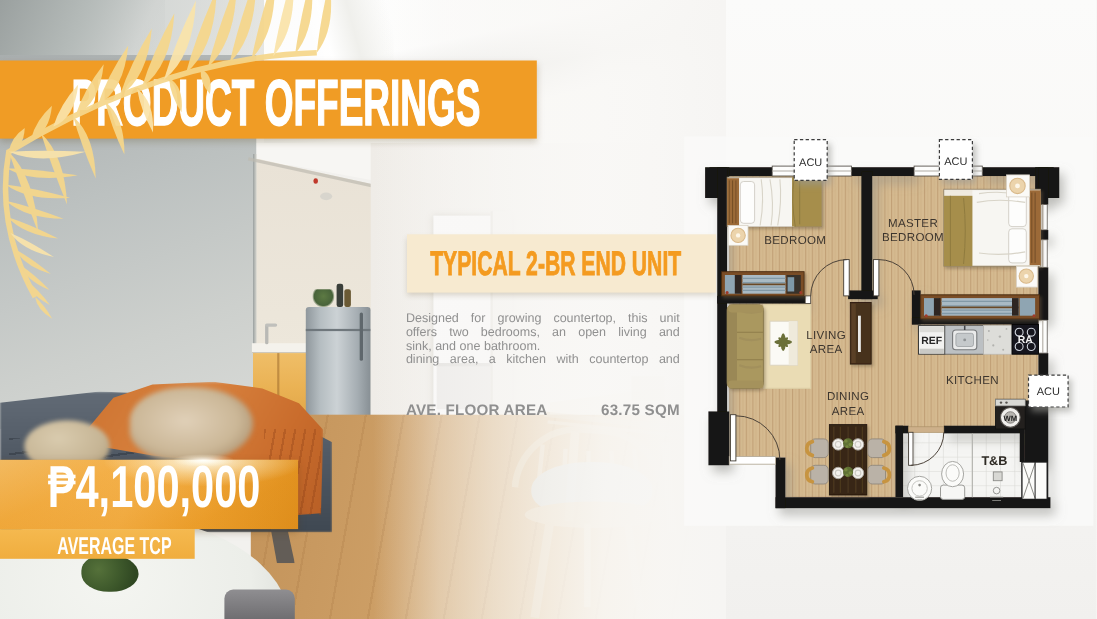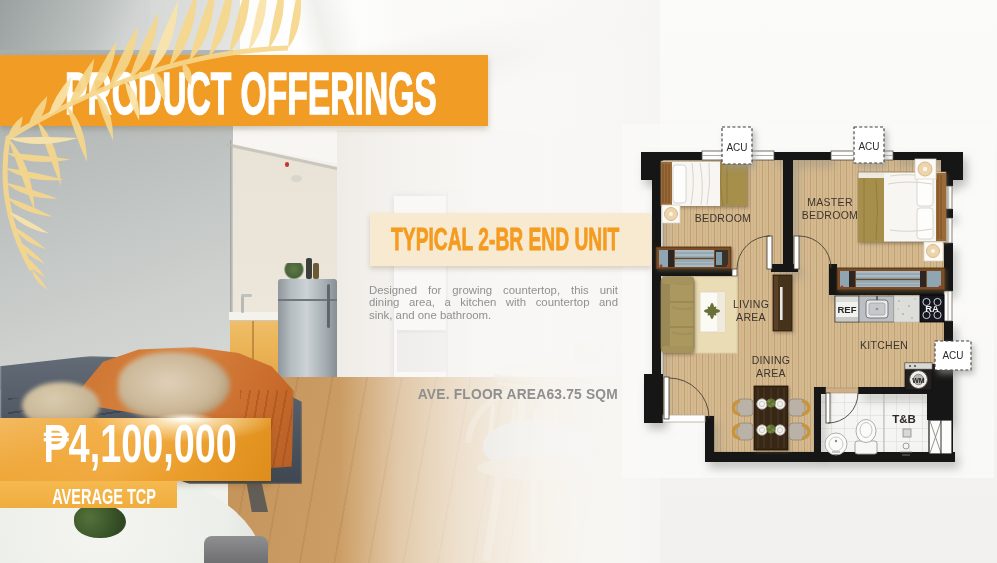--- a/index.html
+++ b/index.html
@@ -532,25 +532,26 @@
   </svg>
 
   <div class="abs" style="left:370px;top:213px;width:281px;height:53px;background:#f7ead0;box-shadow:0 3px 5px rgba(120,100,60,0.25);"></div>
 
   <div class="abs" style="left:370px;top:222px;width:480px;height:40px;font-size:31px;font-weight:bold;color:#f49b20;transform:scaleX(0.62);transform-origin:0 0;-webkit-text-stroke:0.8px #f49b20;">
       <span style="position:absolute;left:34px;top:0;white-space:nowrap;">TYPICAL 2-BR END UNIT</span>
     </div>
 
   <div class="abs" style="left:369px;top:284px;width:249px;font-size:11.4px;line-height:12.45px;color:#909090;">
     <div style="text-align:justify;text-align-last:justify;">Designed for growing countertop, this unit</div>
+    <div style="text-align:justify;text-align-last:justify;">offers two bedrooms, an open living and</div>
+    <div>sink, and one bathroom.</div>
     <div style="text-align:justify;text-align-last:justify;">dining area, a kitchen with countertop and</div>
-    <div>sink, and one bathroom.</div>
   </div>
 
-  <div class="abs" style="left:369px;top:365px;width:249px;display:flex;justify-content:flex-end;font-size:13.8px;font-weight:bold;color:#8f8f8f;letter-spacing:0.2px;margin-top:22px;">
+  <div class="abs" style="left:369px;top:365px;width:249px;display:flex;justify-content:space-between;font-size:13.8px;font-weight:bold;color:#8f8f8f;letter-spacing:0.2px;">
     <span>AVE. FLOOR AREA</span>
       <span>63.75 SQM</span>
   </div>
 
   <div class="abs" style="left:0;top:418px;width:271px;height:63px;background:linear-gradient(115deg,#ec9a20 0%,#f3a93a 45%,#efa02b 70%,#e18f1b 100%);box-shadow:0 3px 7px rgba(90,60,20,0.3);overflow:hidden;">
     <div class="abs" style="left:95px;top:-22px;width:180px;height:46px;background:radial-gradient(ellipse at 50% 50%,rgba(255,255,245,0.98) 0%,rgba(255,242,205,0.5) 38%,rgba(255,240,200,0) 72%);"></div>
     <div class="abs" style="left:0;top:0;width:271px;height:63px;background:linear-gradient(155deg,rgba(255,245,215,0.35) 0%,rgba(255,245,215,0.12) 30%,rgba(200,130,30,0.12) 75%);"></div>
   </div>
 
   <div class="abs" style="left:158px;top:413px;width:54px;height:11px;background:radial-gradient(ellipse at 50% 50%,rgba(255,255,250,0.95) 0%,rgba(255,250,230,0.35) 45%,rgba(255,250,230,0) 75%);"></div>

